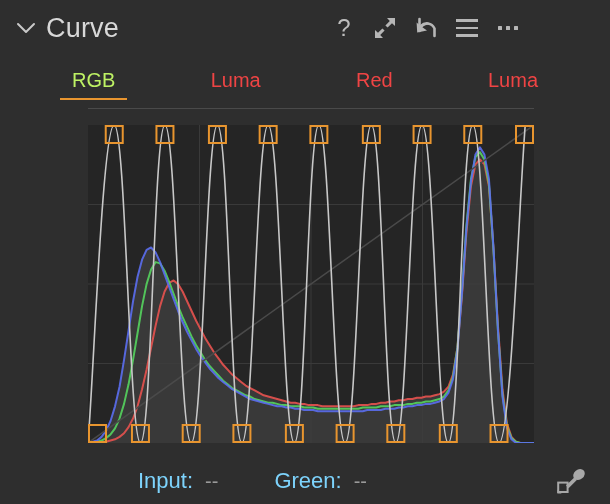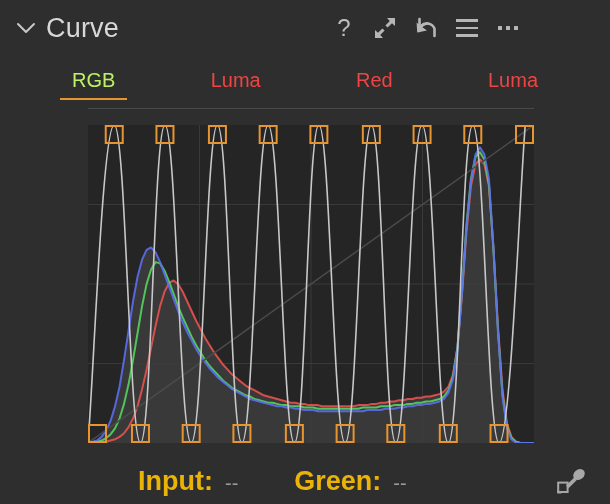--- a/index.html
+++ b/index.html
@@ -131,23 +131,22 @@
     display: flex;
     align-items: center;
   }
   .readouts {
     display: flex;
     align-items: baseline;
     margin-left: 138px;
     gap: 0;
   }
   .readout-label {
-    font-size: 27px;
-    color: #eab308;
-    font-weight: bold;
+    font-size: 22px;
+    color: #7dd3fc;
   }
   .readout-value {
     font-size: 20px;
     color: #9a9a9a;
     margin-left: 12px;
   }
   .readout-gap { width: 56px; }
 
   .picker-btn {
     position: absolute;

